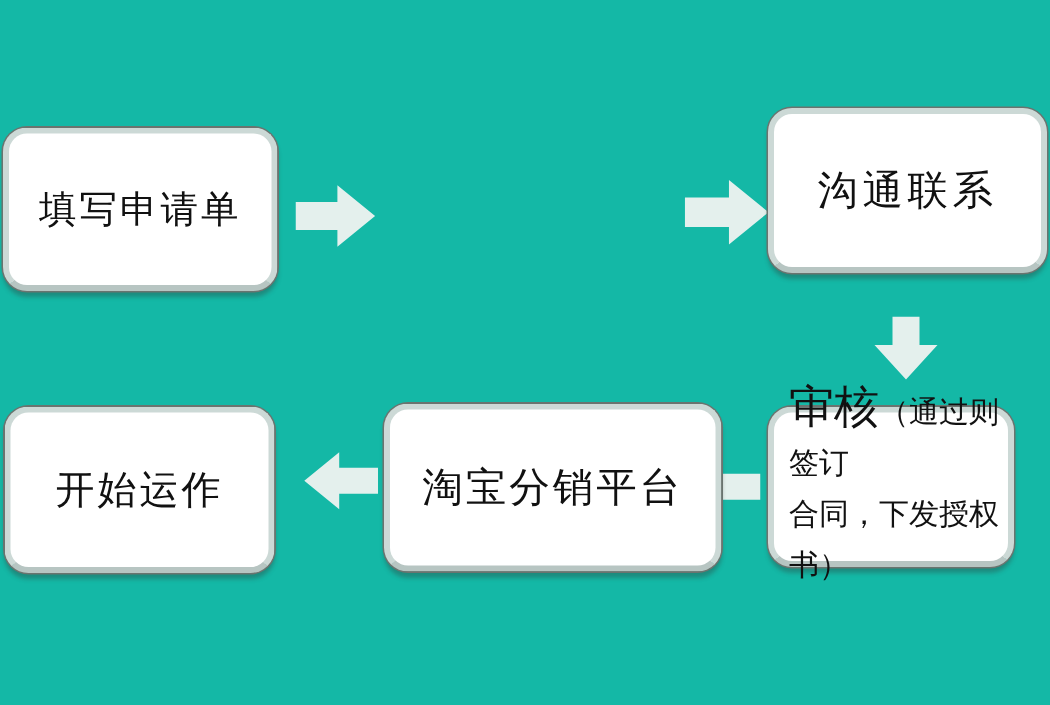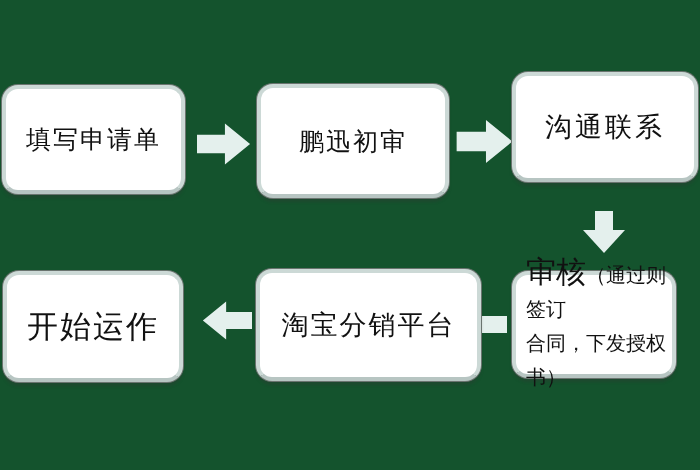--- a/index.html
+++ b/index.html
@@ -5,41 +5,41 @@
   * { margin: 0; padding: 0; box-sizing: border-box; }
   html, body { width: 700px; height: 470px; overflow: hidden; }
   body {
     font-family: "Liberation Sans", "DejaVu Sans", sans-serif;
     background: #7f7f7f;
   }
   .stage {
     position: relative;
     width: 700px;
     height: 470px;
-    background: #14532d;
+    background: #14b8a6;
   }
   .node {
     position: absolute;
     background: #ffffff;
     border: 4px solid #ccd9d6;
     border-bottom-color: #b7c5c2;
     border-radius: 16px;
     box-shadow: 0 0 0 1px #6a746f, 0 4px 3px rgba(50,55,53,0.35);
     display: flex;
     flex-direction: column;
     align-items: center;
     justify-content: center;
     color: #111111;
     text-align: center;
   }
   .label-main { font-size: 25px; letter-spacing: 2px; }
   .n3 .label-main { font-size: 27px; letter-spacing: 3px; }
   .n3 .label-sub { font-size: 15px; margin-top: 3px; letter-spacing: 1px; }
   .n5 .label-main { font-size: 27px; line-height: 40px; letter-spacing: 2px; }
-  .n6 .label-main { font-size: 31px; letter-spacing: 2px; }
+  .n6 .label-main { font-size: 26px; letter-spacing: 2px; }
   .n4 { align-items: flex-start; text-align: left; }
   .n4 .text-block { padding: 0 6px 0 10px; line-height: 33px; }
   .n4 .title-big { font-size: 30px; }
   .n4 .detail-small { font-size: 20px; }
   .arrow { position: absolute; }
   .arrow svg { display: block; width: 100%; height: 100%; }
   .arrow-left svg { transform: scaleX(-1); }
 
   
   .n1 { left: 2px;   top: 85px;  width: 183px; height: 109px; }
@@ -62,23 +62,20 @@
   <div class="node n1">
     <div class="label-main">填写申请单</div>
   </div>
 
   <div class="arrow a1">
     <svg viewBox="0 0 58 46">
       <polygon points="0,13 30,13 30,1 57,23 30,45 30,33 0,33" fill="#e4f0ed"></polygon>
     </svg>
   </div>
 
-  <div class="node n2">
-    <div class="label-main">鹏迅初审</div>
-  </div>
 
   <div class="arrow a2">
     <svg viewBox="0 0 58 46">
       <polygon points="0,13 30,13 30,1 57,23 30,45 30,33 0,33" fill="#e4f0ed"></polygon>
     </svg>
   </div>
 
   <div class="node n3">
     <div class="label-main">沟通联系</div>
   </div>

